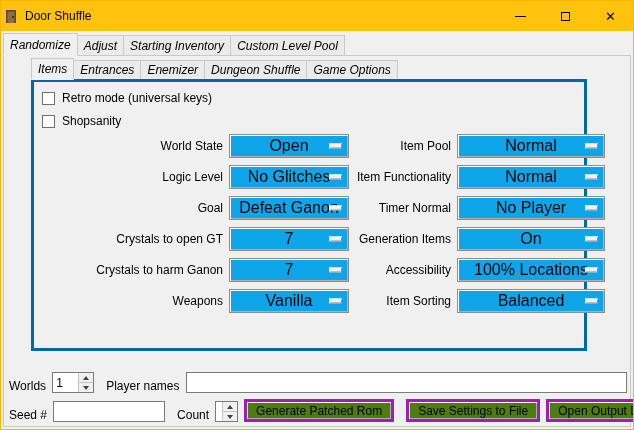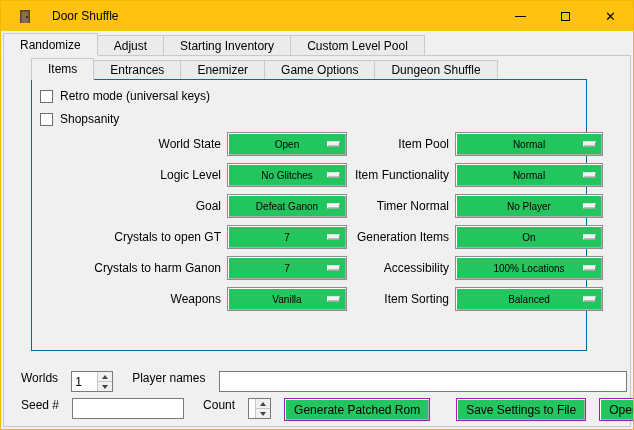--- a/index.html
+++ b/index.html
@@ -15,63 +15,63 @@
     width: 634px; height: 430px;
     background: #f0f0f0;
     border: 1px solid #f2b705;
     overflow: hidden;
   }
   
   .titlebar {
     position: absolute; top: 0; left: 0; right: 0; height: 30px;
     background: #ffc20e;
     display: flex; align-items: center;
-    padding-left: 16px; gap: 19px;
+    padding-left: 2px; gap: 6px;
   }
   .app-icon { width: 16px; height: 16px; flex: 0 0 auto; }
   .title-text { font-size: 12px; }
   .win-controls { margin-left: auto; display: flex; height: 100%; }
   .win-btn {
     width: 45px; height: 100%;
     display: flex; align-items: center; justify-content: center;
     background: transparent; border: none; cursor: default;
     font-family: inherit; font-size: 13px; color: #000;
   }
   .min-glyph { display: block; width: 11px; height: 1px; background: #000; }
   .max-glyph { display: block; width: 9px; height: 9px; border: 1px solid #000; }
   
   .tabs { position: absolute; display: flex; align-items: flex-end; z-index: 5; }
   .tab {
     display: flex; align-items: center; justify-content: center;
-    height: 20px; padding: 0 16px;
+    height: 20px; padding: 0 6px;
     background: #ebebeb;
     border: 1px solid #c9c9c9; border-bottom: none;
     margin-right: -1px;
-    cursor: default; white-space: nowrap;
+    cursor: default; white-space: nowrap; font-style: italic;
   }
   .tab.active {
     background: #f0f0f0;
     border-bottom: 1px solid #f0f0f0;
     margin-bottom: -1px;
     z-index: 6;
   }
   .tabs-outer { top: 32px; left: 2px; height: 22px; }
   .tabs-outer .tab.active { height: 23px; }
   .tabs-inner { top: 57px; left: 30px; height: 21px; }
   .tabs-inner .tab { height: 19px; }
   .tabs-inner .tab.active { height: 22px; }
   
   .panel-outer {
     position: absolute; top: 54px; left: 2px; right: 2px; bottom: 2px;
     background: #f0f0f0; border: 1px solid #c9c9c9;
   }
   .panel-inner {
     position: absolute; top: 78px; left: 30px;
     width: 556px; height: 272px;
-    background: #f0f0f0; border: 1px solid #0369a1;
+    background: #f0f0f0; border: 3px solid #0369a1;
   }
   
   .check-row {
     position: absolute; left: 8px;
     display: flex; align-items: center; gap: 7px; cursor: default;
   }
   .check-row.r1 { top: 9px; }
   .check-row.r2 { top: 32px; }
   .checkbox {
     width: 13px; height: 13px;
@@ -87,38 +87,38 @@
     column-gap: 6px; row-gap: 7px;
     width: 554px;
   }
   .opt-label {
     display: flex; align-items: center; justify-content: flex-end;
     text-align: right; white-space: nowrap;
   }
   .dropdown {
     position: relative;
     display: flex; align-items: center; justify-content: center;
-    background: #22c55e;
+    background: #0ea5e9;
     border: 1px solid #8d8d8d;
     box-shadow: inset 1px 1px 0 #fdfdfd, inset -1px -1px 0 #aeaeae;
     cursor: default; white-space: nowrap;
-    font-family: inherit; font-size: 10px;
+    font-family: inherit; font-size: 16px;
   }
   .dd-indicator {
     position: absolute; right: 6px; top: 50%;
     transform: translateY(-50%);
     width: 13px; height: 5px;
     background: #f0f0f0;
     border: 1px solid;
     border-color: #fdfdfd #8d8d8d #8d8d8d #fdfdfd;
   }
   
   .foot-row {
     position: absolute; left: 8px; right: 6px;
-    display: flex; align-items: flex-start; gap: 13px; margin-left: 12px;
+    display: flex; align-items: flex-end; gap: 6px;
   }
   .foot-row.r1 { top: 370px; height: 22px; }
   .foot-row.r2 { top: 397px; height: 24px; }
   .foot-label { white-space: nowrap; }
   .text-input {
     height: 21px; background: #fff;
     border: 1px solid #7a7a7a;
     padding: 0 4px; font-family: inherit; font-size: 12px;
   }
   .input-players { flex: 1; }
@@ -135,22 +135,22 @@
   .spin-btn {
     flex: 1; display: flex; align-items: center; justify-content: center;
     background: #f0f0f0; border: none; border-left: 1px solid #c6c6c6;
     padding: 0; cursor: default;
   }
   .spin-btn + .spin-btn { border-top: 1px solid #c6c6c6; }
   .tri-up { width: 0; height: 0; border-left: 3px solid transparent; border-right: 3px solid transparent; border-bottom: 4px solid #444; }
   .tri-down { width: 0; height: 0; border-left: 3px solid transparent; border-right: 3px solid transparent; border-top: 4px solid #444; }
   .push-btn {
     height: 23px; padding: 0 9px;
-    background: #22c55e;
-    border: 1px solid #a21caf;
+    background: #4d7c0f;
+    border: 3px solid #a21caf;
     box-shadow: inset 1px 1px 0 #fdfdfd, inset -1px -1px 0 #aeaeae;
     font-family: inherit; font-size: 12px;
     white-space: nowrap; cursor: default;
   }
   .spacer { flex: 1; }
   .ml8 { margin-left: 6px; }
 </style>
 </head>
 <body>
 
@@ -263,22 +263,22 @@
         <span>Balanced</span>
         <span class="dd-indicator"></span>
       </button>
     </div>
   </div>
 
   <div class="tabs tabs-inner">
     <div class="tab active">Items</div>
     <div class="tab">Entrances</div>
     <div class="tab">Enemizer</div>
+    <div class="tab">Dungeon Shuffle</div>
     <div class="tab">Game Options</div>
-    <div class="tab">Dungeon Shuffle</div>
   </div>
 
   <div class="foot-row r1">
     <span class="foot-label">Worlds</span>
     <span class="spinbox">
       <input class="spin-value" value="1" style="">
       <span class="spin-arrows">
         <button class="spin-btn">
             <span class="tri-up"></span>
           </button>

